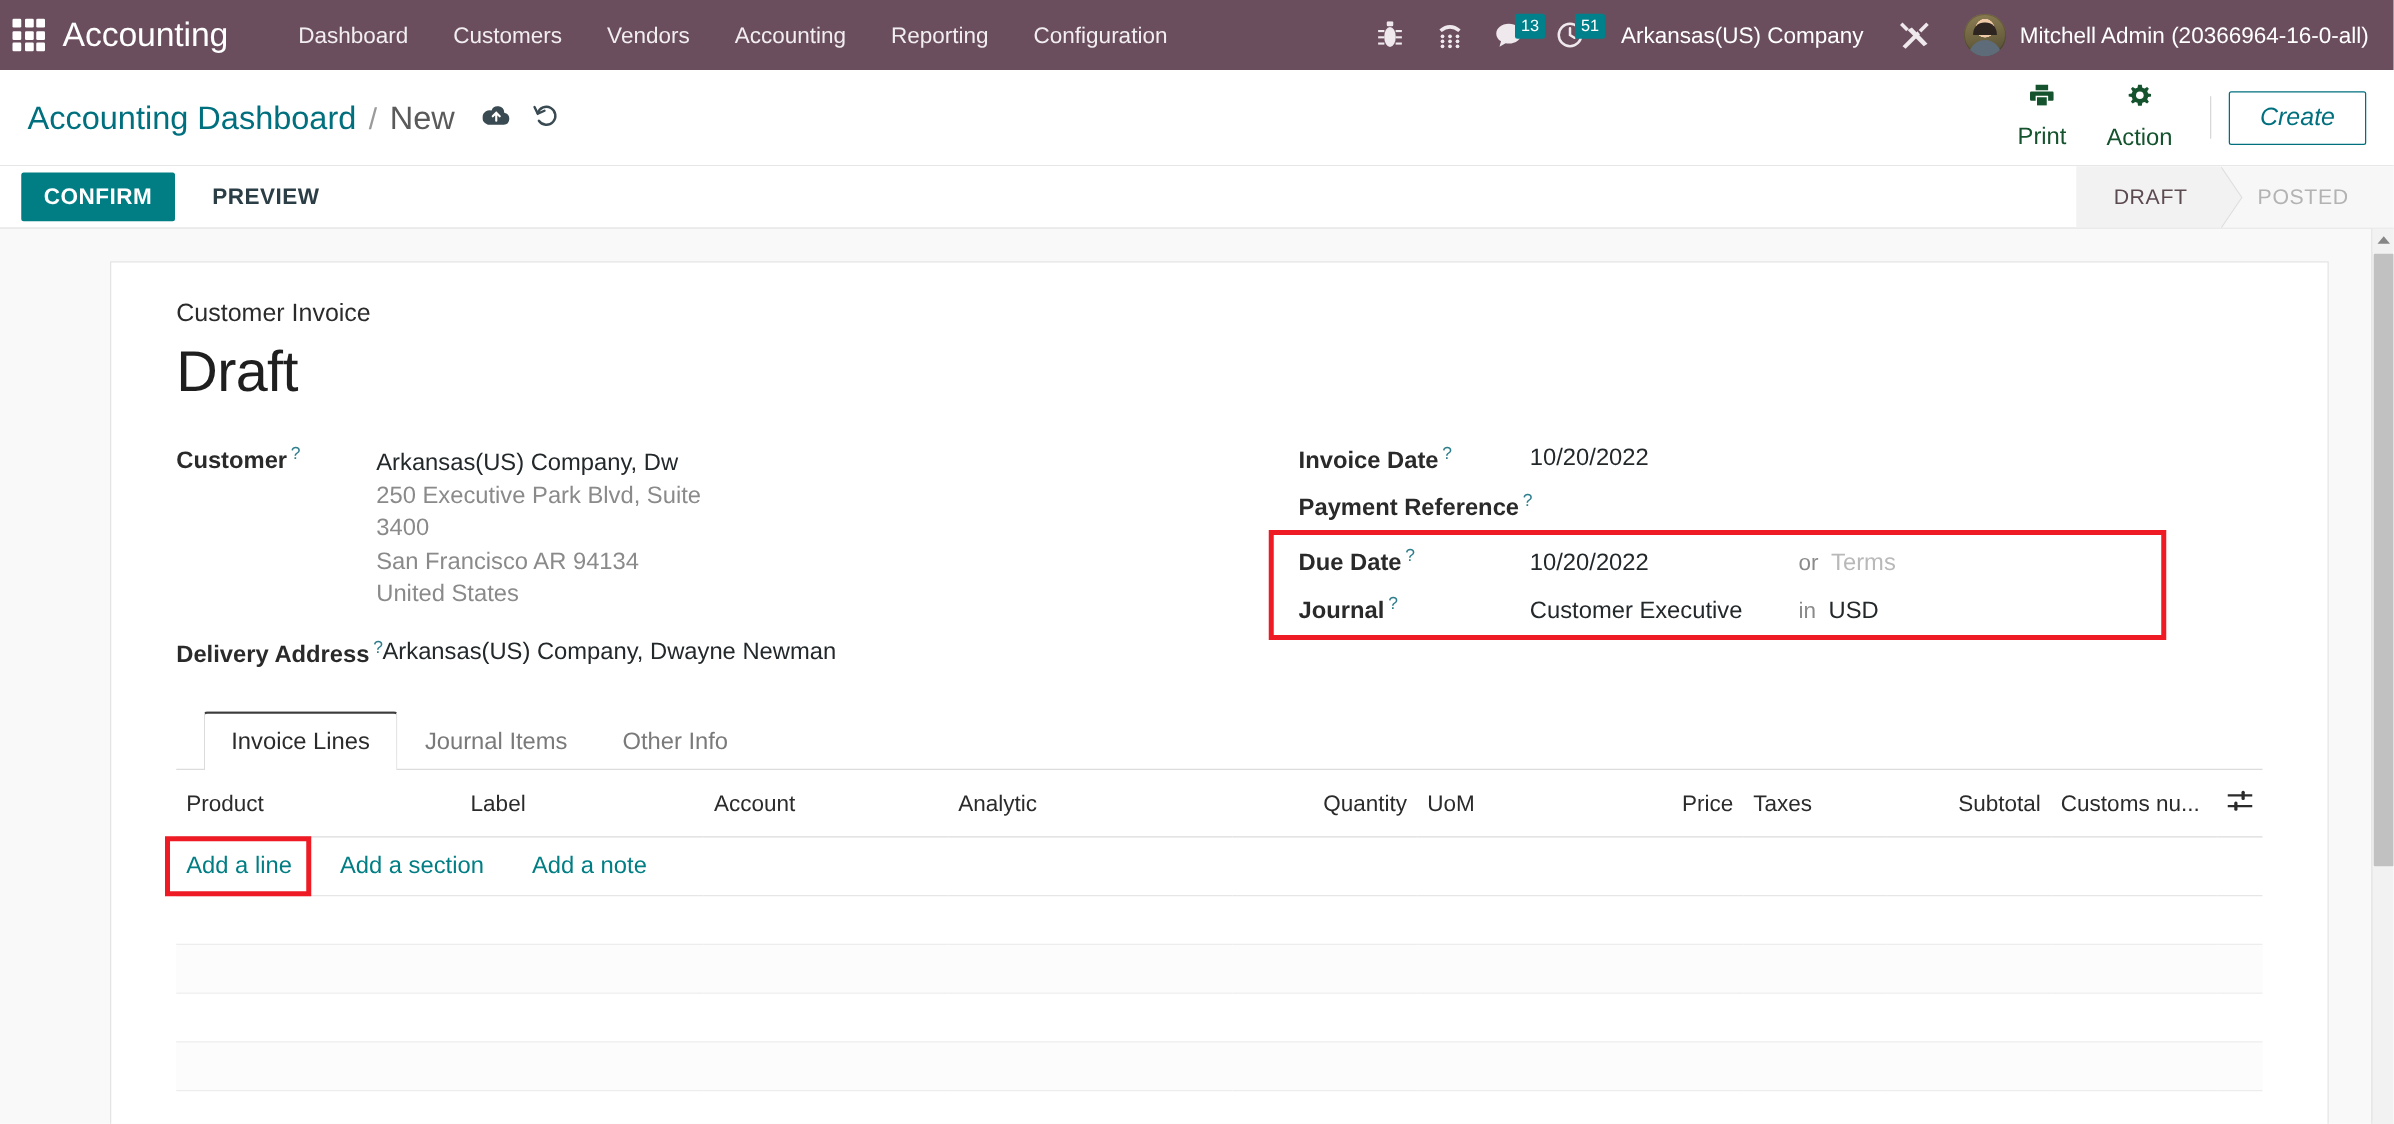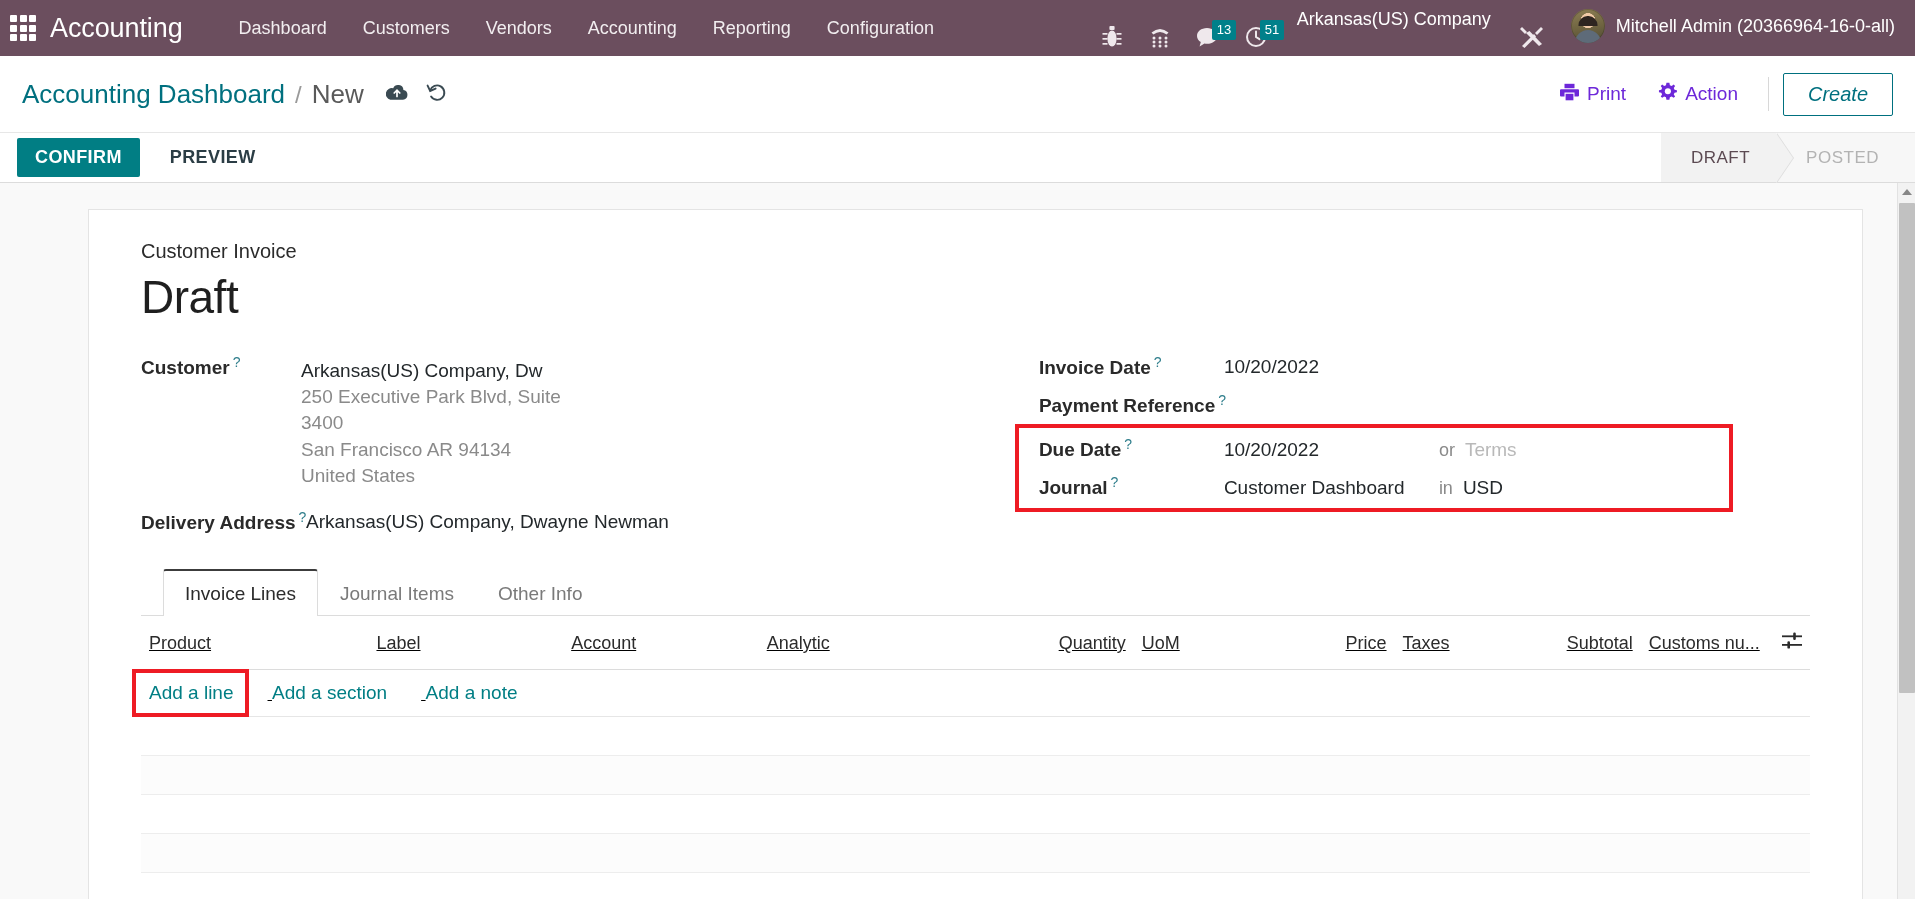--- a/index.html
+++ b/index.html
@@ -43,21 +43,21 @@
     padding: 0 18px;
     height: 56px;
     line-height: 56px;
     color: #f2eef0;
     white-space: nowrap;
     cursor: pointer;
   }
   .nav-right {
     margin-left: auto;
     display: flex;
-    align-items: flex-start;
+    align-items: center;
     height: 38px;
     padding-right: 14px;
     gap: 2px;
   }
   .nav-icon-btn {
     width: 46px; height: 56px;
     display: flex; align-items: center; justify-content: center;
     position: relative;
     cursor: pointer;
     color: #efe8ec;
@@ -138,24 +138,25 @@
     white-space: nowrap;
   }
   .bc-sep { font-size: 24px; color: #9a9a9a; padding: 0 10px; }
   .bc-current { font-size: 26px; color: #5a5a5a; white-space: nowrap; }
   .bc-actions { display: flex; align-items: center; gap: 18px; margin-left: 22px; }
   .bc-icon { cursor: pointer; color: #3a4a52; display: block; }
   .cp-right { margin-left: auto; display: flex; align-items: center; gap: 0; }
   .cp-btn {
     display: flex; align-items: center; gap: 8px;
     font-size: 19px;
-    color: #6d28d9;
+    color: #14532d;
     padding: 6px 16px;
     cursor: pointer;
     white-space: nowrap;
+    flex-direction: column;
   }
   .cp-divider { width: 1px; height: 34px; background: #d8d8d8; margin: 0 14px; }
   .create-btn {
     border: 1px solid #00707f;
     color: #00707f;
     background: #fff;
     font-size: 20px;
     padding: 9px 24px;
     border-radius: 2px;
     cursor: pointer;
@@ -337,21 +338,20 @@
     background: #ffffff;
     border-color: #dcdcdc;
     border-top: 2px solid #3c3c3c;
     border-radius: 3px 3px 0 0;
   }
 
   table.lines {
     width: 100%;
     border-collapse: collapse;
     margin-top: 0;
-    text-decoration: underline;
   }
   table.lines thead th {
     font-size: 18px;
     font-weight: 400;
     color: #2b2b2b;
     padding: 16px 8px 14px 8px;
     border-bottom: 1px solid #dcdcdc;
     text-align: left;
     white-space: nowrap;
   }
@@ -603,21 +603,21 @@
           </div>
           <div class="field-value" style="min-width:215px;">10/20/2022</div>
           <div class="inline-sep">or</div>
           <div class="field-value value-muted">Terms</div>
         </div>
 
         <div class="field-row right-row">
           <div class="field-label lbl-w-right">
             <span>Journal</span><span class="qmark">?</span>
           </div>
-          <div class="field-value" style="min-width:215px;">Customer Dashboard</div>
+          <div class="field-value" style="min-width:215px;">Customer Executive</div>
           <div class="inline-sep">in</div>
           <div class="field-value">USD</div>
         </div>
       </div>
     </div>
 
     <div class="notebook">
       <div class="tabs">
         <div class="tab active">Invoice Lines</div>
         <div class="tab">Journal Items</div>

